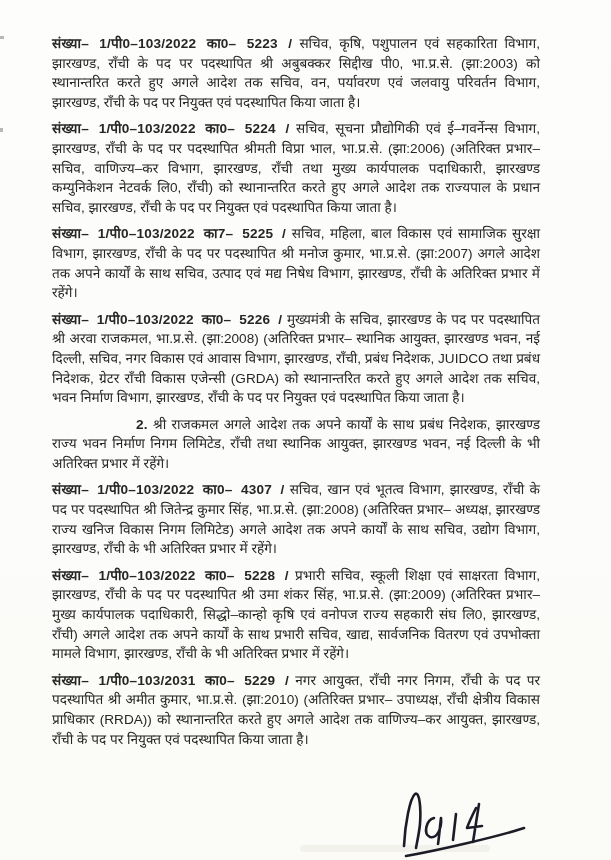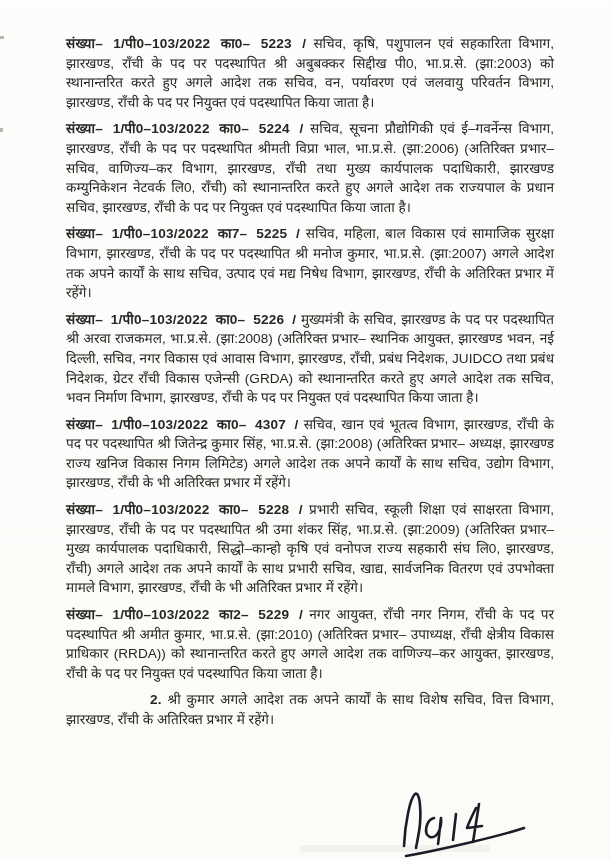--- a/index.html
+++ b/index.html
@@ -14,21 +14,21 @@
     background: #fdfdfb;
     font-family: "Liberation Sans", "DejaVu Sans", sans-serif;
   }
   .page {
     position: absolute;
     inset: 0;
     background: linear-gradient(180deg, #fdfdfc 0%, #fcfcfa 60%, #fbfbf8 100%);
   }
   .doc-body {
     position: absolute;
-    left: 66px;
+    left: 52px;
     top: 34px;
     width: 488px;
     color: #262624;
     font-size: 13.6px;
     line-height: 19.6px;
     text-align: justify;
   }
   p.para {
     margin: 0 0 7px 0;
   }
@@ -73,24 +73,24 @@
 
   <div class="scan-artifact artifact-1"></div>
   <div class="scan-artifact artifact-2"></div>
   <div class="smudge"></div>
 
   <div class="doc-body">
       <p class="para"><span class="prefix">संख्या– 1/पी0–103/2022 का0– 5223 /</span> <span> सचिव, कृषि, पशुपालन एवं सहकारिता विभाग, झारखण्ड, राँची के पद पर पदस्थापित श्री अबुबक्कर सिद्दीख पी0, भा.प्र.से. (झा:2003) को स्थानान्तरित करते हुए अगले आदेश तक सचिव, वन, पर्यावरण एवं जलवायु परिवर्तन विभाग, झारखण्ड, राँची के पद पर नियुक्त एवं पदस्थापित किया जाता है।</span></p>
       <p class="para"><span class="prefix">संख्या– 1/पी0–103/2022 का0– 5224 /</span> <span> सचिव, सूचना प्रौद्योगिकी एवं ई–गवर्नेन्स विभाग, झारखण्ड, राँची के पद पर पदस्थापित श्रीमती विप्रा भाल, भा.प्र.से. (झा:2006) (अतिरिक्त प्रभार– सचिव, वाणिज्य–कर विभाग, झारखण्ड, राँची तथा मुख्य कार्यपालक पदाधिकारी, झारखण्ड कम्युनिकेशन नेटवर्क लि0, राँची) को स्थानान्तरित करते हुए अगले आदेश तक राज्यपाल के प्रधान सचिव, झारखण्ड, राँची के पद पर नियुक्त एवं पदस्थापित किया जाता है।</span></p>
       <p class="para"><span class="prefix">संख्या– 1/पी0–103/2022 का7– 5225 /</span> <span> सचिव, महिला, बाल विकास एवं सामाजिक सुरक्षा विभाग, झारखण्ड, राँची के पद पर पदस्थापित श्री मनोज कुमार, भा.प्र.से. (झा:2007) अगले आदेश तक अपने कार्यों के साथ सचिव, उत्पाद एवं मद्य निषेध विभाग, झारखण्ड, राँची के अतिरिक्त प्रभार में रहेंगे।</span></p>
       <p class="para"><span class="prefix">संख्या– 1/पी0–103/2022 का0– 5226 /</span> <span> मुख्यमंत्री के सचिव, झारखण्ड के पद पर पदस्थापित श्री अरवा राजकमल, भा.प्र.से. (झा:2008) (अतिरिक्त प्रभार– स्थानिक आयुक्त, झारखण्ड भवन, नई दिल्ली, सचिव, नगर विकास एवं आवास विभाग, झारखण्ड, राँची, प्रबंध निदेशक, JUIDCO तथा प्रबंध निदेशक, ग्रेटर राँची विकास एजेन्सी (GRDA) को स्थानान्तरित करते हुए अगले आदेश तक सचिव, भवन निर्माण विभाग, झारखण्ड, राँची के पद पर नियुक्त एवं पदस्थापित किया जाता है।</span></p>
+      <p class="para sub"><span class="prefix">2.</span> <span> श्री राजकमल अगले आदेश तक अपने कार्यों के साथ प्रबंध निदेशक, झारखण्ड राज्य भवन निर्माण निगम लिमिटेड, राँची तथा स्थानिक आयुक्त, झारखण्ड भवन, नई दिल्ली के भी अतिरिक्त प्रभार में रहेंगे।</span></p>
       <p class="para"><span class="prefix">संख्या– 1/पी0–103/2022 का0– 4307 /</span> <span> सचिव, खान एवं भूतत्व विभाग, झारखण्ड, राँची के पद पर पदस्थापित श्री जितेन्द्र कुमार सिंह, भा.प्र.से. (झा:2008) (अतिरिक्त प्रभार– अध्यक्ष, झारखण्ड राज्य खनिज विकास निगम लिमिटेड) अगले आदेश तक अपने कार्यों के साथ सचिव, उद्योग विभाग, झारखण्ड, राँची के भी अतिरिक्त प्रभार में रहेंगे।</span></p>
       <p class="para"><span class="prefix">संख्या– 1/पी0–103/2022 का0– 5228 /</span> <span> प्रभारी सचिव, स्कूली शिक्षा एवं साक्षरता विभाग, झारखण्ड, राँची के पद पर पदस्थापित श्री उमा शंकर सिंह, भा.प्र.से. (झा:2009) (अतिरिक्त प्रभार– मुख्य कार्यपालक पदाधिकारी, सिद्धो–कान्हो कृषि एवं वनोपज राज्य सहकारी संघ लि0, झारखण्ड, राँची) अगले आदेश तक अपने कार्यों के साथ प्रभारी सचिव, खाद्य, सार्वजनिक वितरण एवं उपभोक्ता मामले विभाग, झारखण्ड, राँची के भी अतिरिक्त प्रभार में रहेंगे।</span></p>
-      <p class="para"><span class="prefix">संख्या– 1/पी0–103/2022 का2– 5229 /</span> <span> नगर आयुक्त, राँची नगर निगम, राँची के पद पर पदस्थापित श्री अमीत कुमार, भा.प्र.से. (झा:2010) (अतिरिक्त प्रभार– उपाध्यक्ष, राँची क्षेत्रीय विकास प्राधिकार (RRDA)) को स्थानान्तरित करते हुए अगले आदेश तक वाणिज्य–कर आयुक्त, झारखण्ड, राँची के पद पर नियुक्त एवं पदस्थापित किया जाता है।</span></p>
-      <p class="para sub"><span class="prefix">2.</span> <span> श्री कुमार अगले आदेश तक अपने कार्यों के साथ विशेष सचिव, वित्त विभाग, झारखण्ड, राँची के अतिरिक्त प्रभार में रहेंगे।</span></p>
+      <p class="para"><span class="prefix">संख्या– 1/पी0–103/2031 का0– 5229 /</span> <span> नगर आयुक्त, राँची नगर निगम, राँची के पद पर पदस्थापित श्री अमीत कुमार, भा.प्र.से. (झा:2010) (अतिरिक्त प्रभार– उपाध्यक्ष, राँची क्षेत्रीय विकास प्राधिकार (RRDA)) को स्थानान्तरित करते हुए अगले आदेश तक वाणिज्य–कर आयुक्त, झारखण्ड, राँची के पद पर नियुक्त एवं पदस्थापित किया जाता है।</span></p>
     </div>
 
   <div class="signature">
     <svg width="210" height="76" viewBox="0 0 210 76" xmlns="http://www.w3.org/2000/svg">
       <g fill="none" stroke="#1c1c28" stroke-width="2.6" stroke-linecap="round" stroke-linejoin="round">
         <path d="M44 62 C45 40 50 14 55 10 C60 7 61 26 60 40 C59 50 57 58 56 64" stroke="#1c1c28"></path>
         <path d="M74 34 C66 36 63 50 70 53 C77 55 82 44 81 34 C80 42 79 54 78 60" stroke="#1c1c28"></path>
         <path d="M96 30 C95 38 94 48 93 56" stroke="#1c1c28"></path>
         <path d="M116 24 C112 32 109 38 107 44 L122 42 M119 20 C117 32 115 46 113 58" stroke="#1c1c28"></path>
         <path d="M46 72 C80 66 140 52 164 44" stroke="#1c1c28"></path>

